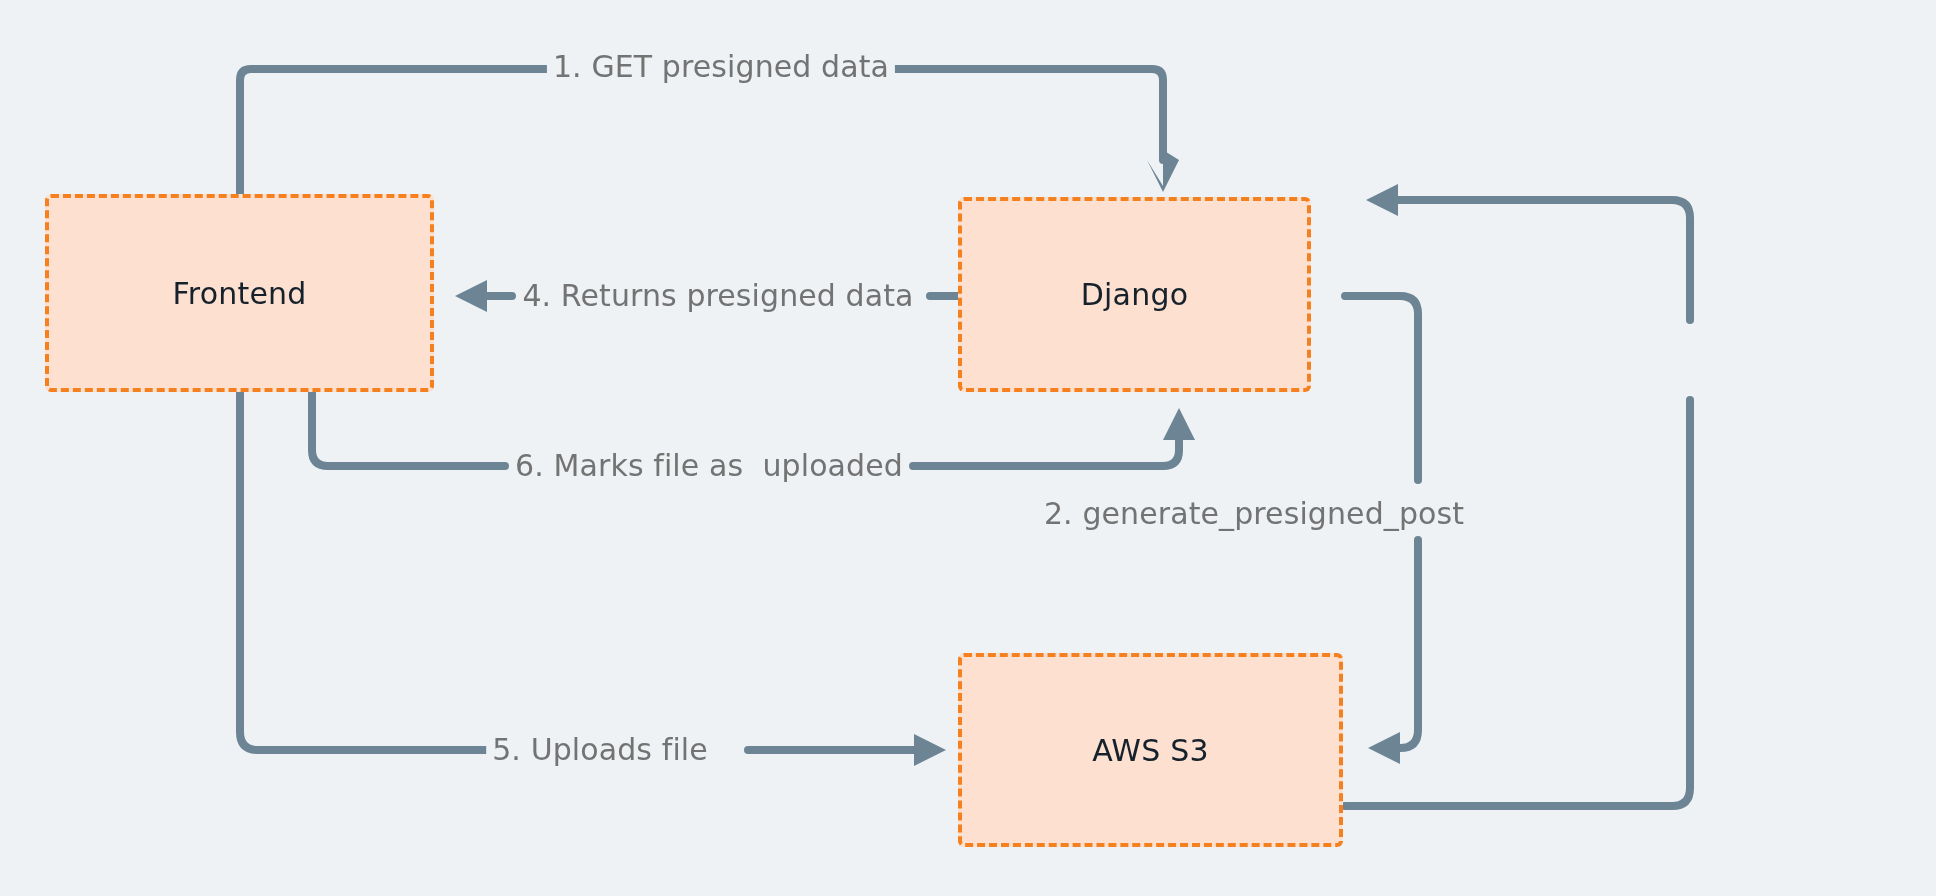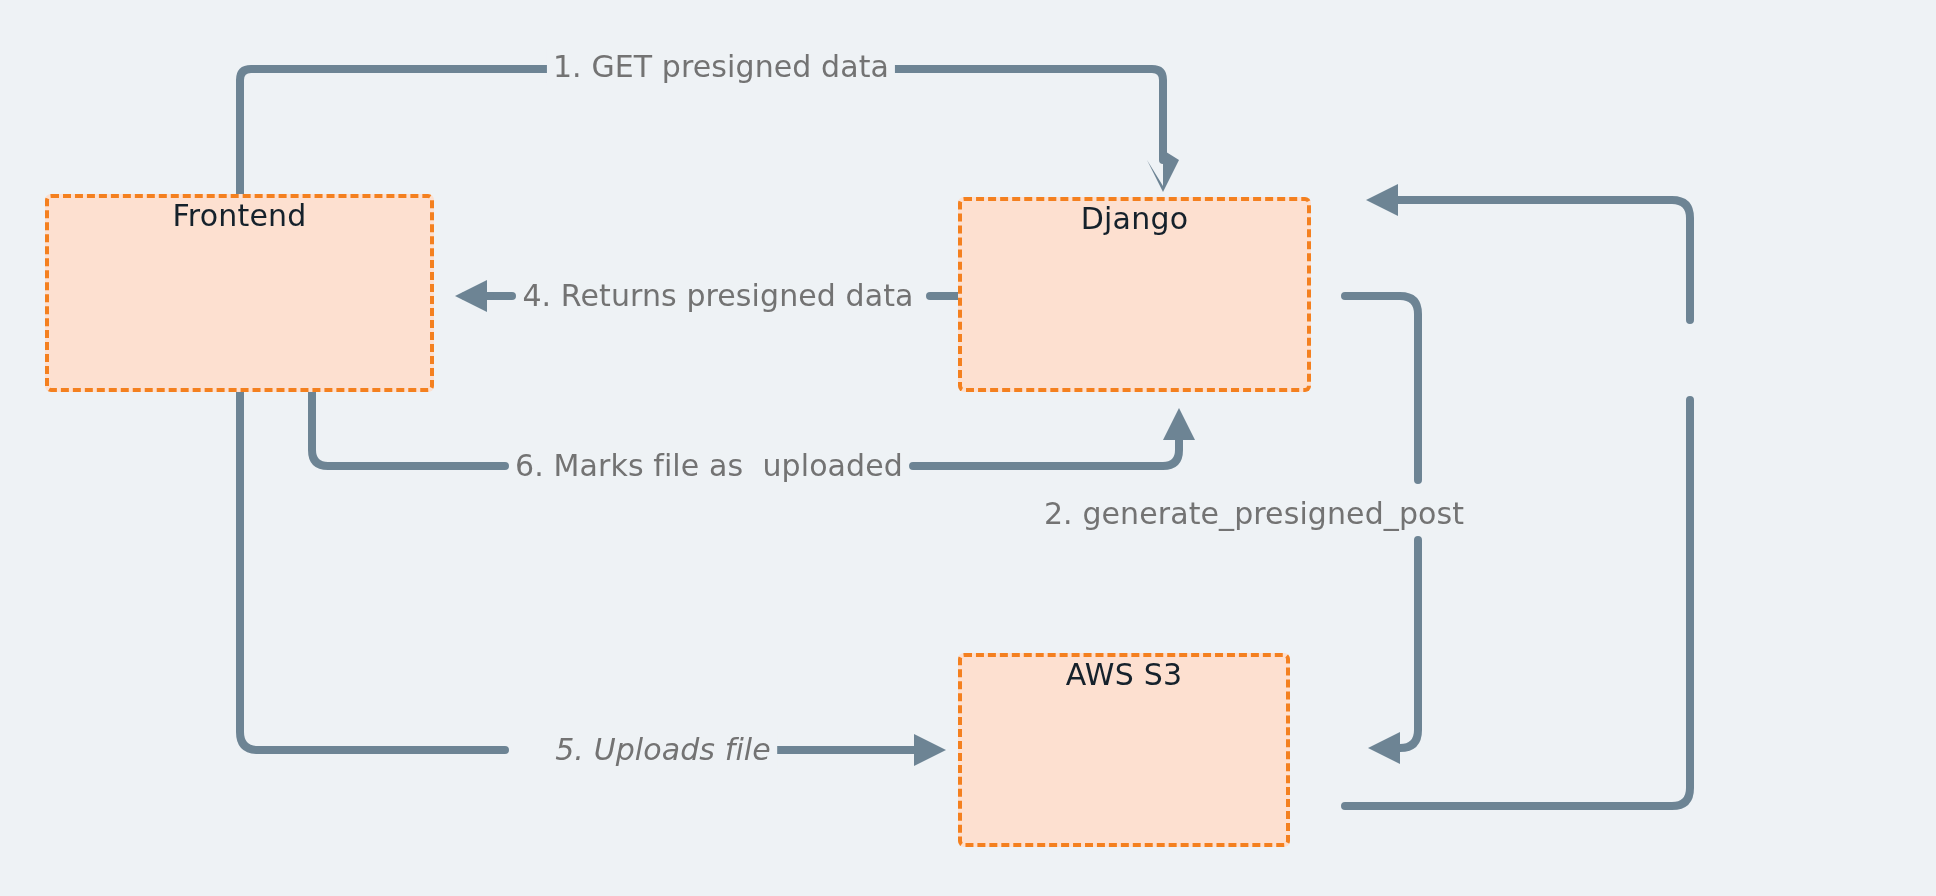--- a/index.html
+++ b/index.html
@@ -26,20 +26,21 @@
     width: 1936px;
     height: 896px;
   }
   .node-box {
     position: absolute;
     box-sizing: border-box;
     background: #fde0d0;
     border: 4px dashed #f4801f;
     border-radius: 6px;
     display: flex;
+    align-items: center;
     justify-content: center;
   }
   .node-label {
     font-size: 30px;
     color: #15212b;
     font-family: "DejaVu Sans", "Liberation Sans", sans-serif;
     letter-spacing: 0.2px;
     white-space: pre;
   }
   .edge-label {
@@ -110,28 +111,28 @@
   </svg>
 
   <div class="node-box" style="left:45px; top:194px; width:389px; height:198px;">
     <span class="node-label">Frontend</span>
   </div>
 
   <div class="node-box" style="left:958px; top:197px; width:353px; height:195px;">
     <span class="node-label">Django</span>
   </div>
 
-  <div class="node-box" style="left:958px; top:653px; width:332px; height:194px;">
+  <div class="node-box" style="left:958px; top:653px; width:385px; height:194px;">
     <span class="node-label">AWS S3</span>
   </div>
 
   <div class="edge-label" style="left:721px; top:67px;">1. GET presigned data</div>
 
   <div class="edge-label" style="left:1254px; top:514px;">2. generate_presigned_post</div>
 
 
   <div class="edge-label" style="left:718px; top:296px;text-align:center;">4. Returns presigned data</div>
 
-  <div class="edge-label" style="left:663px; top:750px;font-style:italic;">5. Uploads file</div>
+  <div class="edge-label" style="left:600px; top:750px;">5. Uploads file</div>
 
   <div class="edge-label" style="left:709px; top:466px;">6. Marks file as  uploaded</div>
 
 </div>
 
 </body></html>

